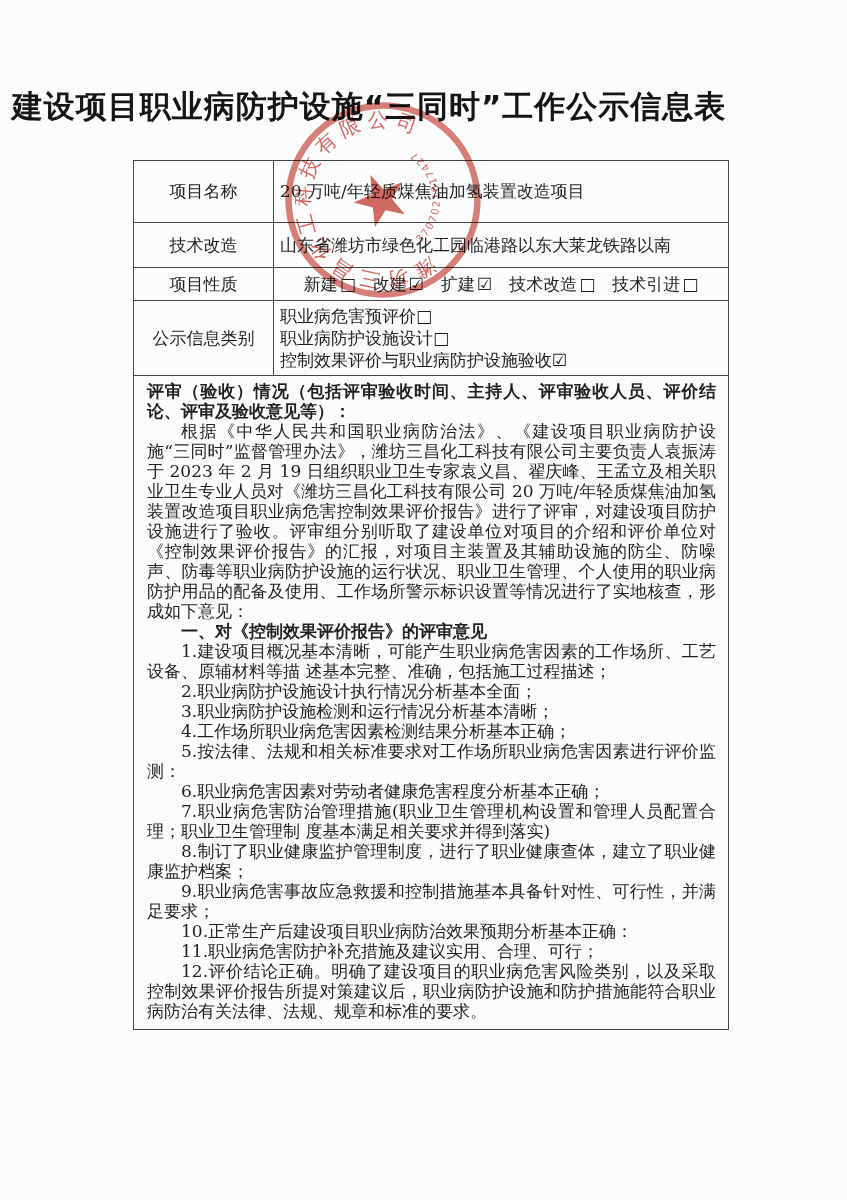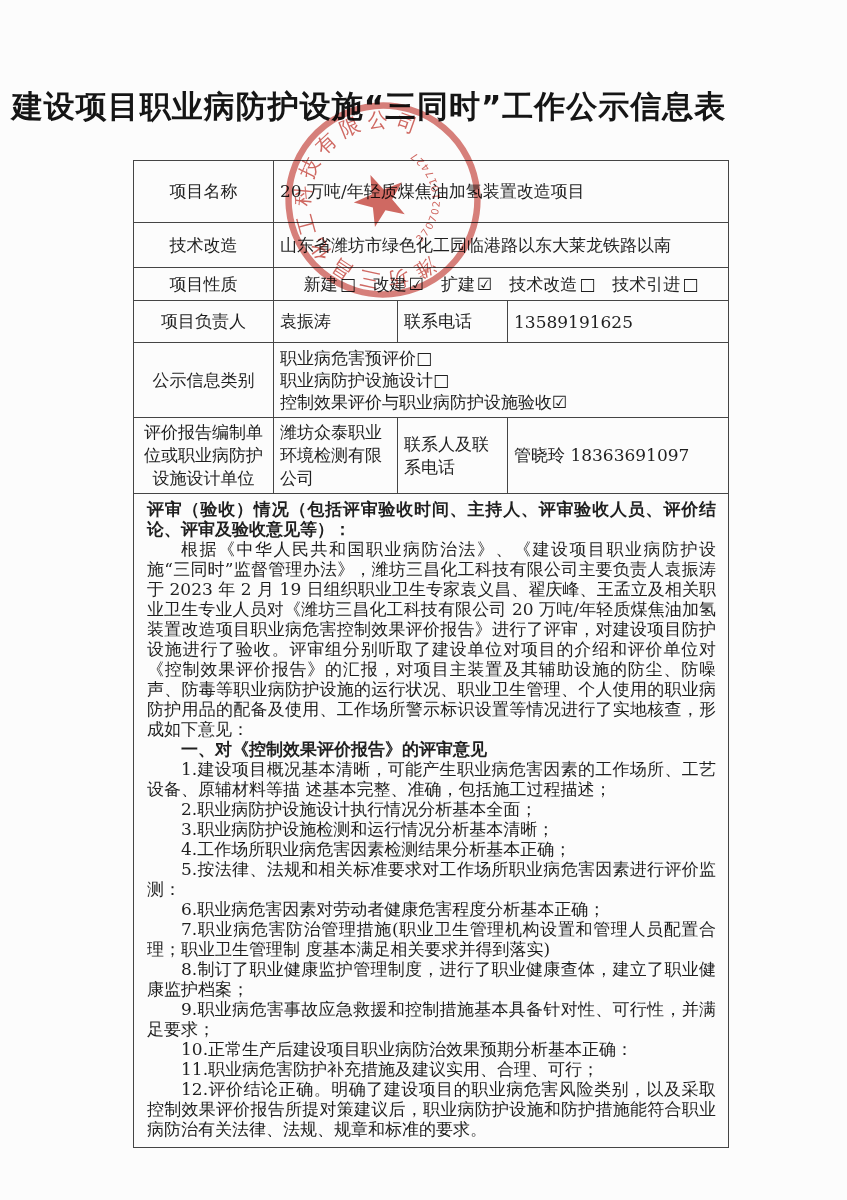--- a/index.html
+++ b/index.html
@@ -91,48 +91,36 @@
               <span class="box">□</span>
         </span>
         <span class="opt">
           <span>技术引进</span>
               <span class="box">□</span>
         </span>
       </div>
     </td>
   </tr>
 
-  <tr style="height:42px">
-    <td class="lbl">项目负责人</td>
-    <td class="center">袁振涛</td>
-    <td class="center">联系电话</td>
-    <td class="center">13589191625</td>
-  </tr>
 
   <tr style="height:75px">
     <td class="lbl">公示信息类别</td>
     <td colspan="3" class="cat-lines">
       <div class="cat-line">
         <span>职业病危害预评价</span><span class="box">□</span>
       </div>
       <div class="cat-line">
         <span>职业病防护设施设计</span><span class="box">□</span>
       </div>
       <div class="cat-line">
         <span>控制效果评价与职业病防护设施验收</span><span class="box">☑</span>
       </div>
     </td>
   </tr>
 
-  <tr style="height:76px">
-    <td class="lbl">评价报告编制单位或职业病防护设施设计单位</td>
-    <td class="center">潍坊众泰职业环境检测有限公司</td>
-    <td class="center">联系人及联系电话</td>
-    <td class="center">管晓玲 18363691097</td>
-  </tr>
 
   <tr style="height:612px">
     <td colspan="4" class="review">
       <p class="bold">评审（验收）情况（包括评审验收时间、主持人、评审验收人员、评价结论、评审及验收意见等）：</p>
       <p class="indent">根据《中华人民共和国职业病防治法》、《建设项目职业病防护设施“三同时”监督管理办法》，潍坊三昌化工科技有限公司主要负责人袁振涛于 2023 年 2 月 19 日组织职业卫生专家袁义昌、翟庆峰、王孟立及相关职业卫生专业人员对《潍坊三昌化工科技有限公司 20 万吨/年轻质煤焦油加氢装置改造项目职业病危害控制效果评价报告》进行了评审，对建设项目防护设施进行了验收。评审组分别听取了建设单位对项目的介绍和评价单位对《控制效果评价报告》的汇报，对项目主装置及其辅助设施的防尘、防噪声、防毒等职业病防护设施的运行状况、职业卫生管理、个人使用的职业病防护用品的配备及使用、工作场所警示标识设置等情况进行了实地核查，形成如下意见：</p>
       <p class="bold indent">一、对《控制效果评价报告》的评审意见</p>
       <p class="indent">1.建设项目概况基本清晰，可能产生职业病危害因素的工作场所、工艺设备、原辅材料等描 述基本完整、准确，包括施工过程描述；</p>
       <p class="indent">2.职业病防护设施设计执行情况分析基本全面；</p>
       <p class="indent">3.职业病防护设施检测和运行情况分析基本清晰；</p>
       <p class="indent">4.工作场所职业病危害因素检测结果分析基本正确；</p>

